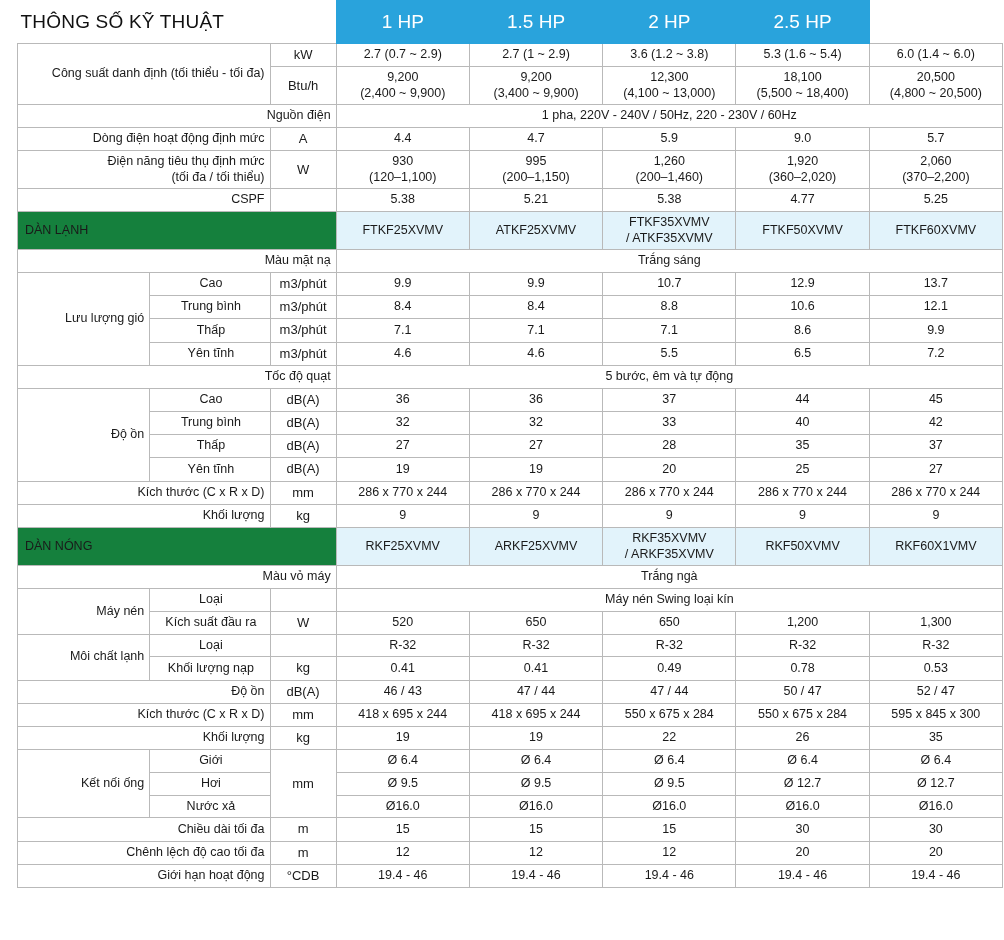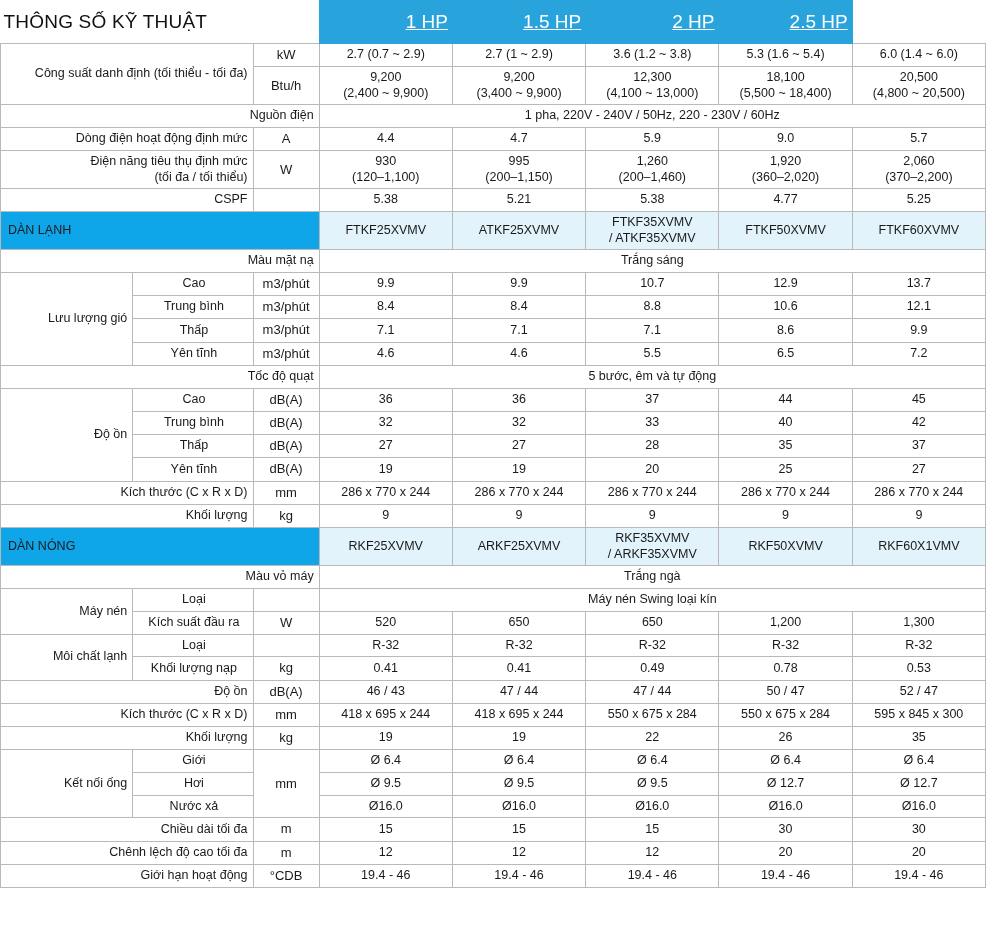--- a/index.html
+++ b/index.html
@@ -16,21 +16,21 @@
     overflow: hidden;
   }
   .sheet {
     width: 1004px;
     padding: 0;
     box-sizing: border-box;
   }
   table.spec {
     border-collapse: collapse;
     width: 986px;
-    margin-left: 0;
+    margin-left: 17px;
     table-layout: fixed;
   }
   table.spec td, table.spec th {
     border: 1px solid #b9b9b9;
     padding: 3px 5px;
     vertical-align: middle;
     font-weight: normal;
     line-height: 1.25;
   }
   .title-cell {
@@ -44,42 +44,41 @@
   }
   .blank {
     border: none !important;
     background: #fff;
   }
   .hp-head {
     background: #29a3dc;
     color: #ffffff;
     font-size: 19px;
     font-weight: bold;
-    text-align: right;
+    text-align: center;
     border: 1px solid #29a3dc !important;
     padding: 9px 4px !important;
-    text-decoration: underline;
   }
   .lbl {
     text-align: right;
     padding-left: 7px !important;
   }
   .unit {
     text-align: center;
     font-size: 13px;
   }
   .val {
     text-align: center;
     font-size: 12.5px;
   }
   .hl {
     background: #e2f3fb;
   }
   .hl-lbl {
-    background: #0ea5e9;
+    background: #15803d;
     text-align: left;
     padding-left: 7px !important;
   }
   .sub {
     text-align: center;
     padding-left: 7px !important;
   }
   .two-line {
     line-height: 1.2;
   }

